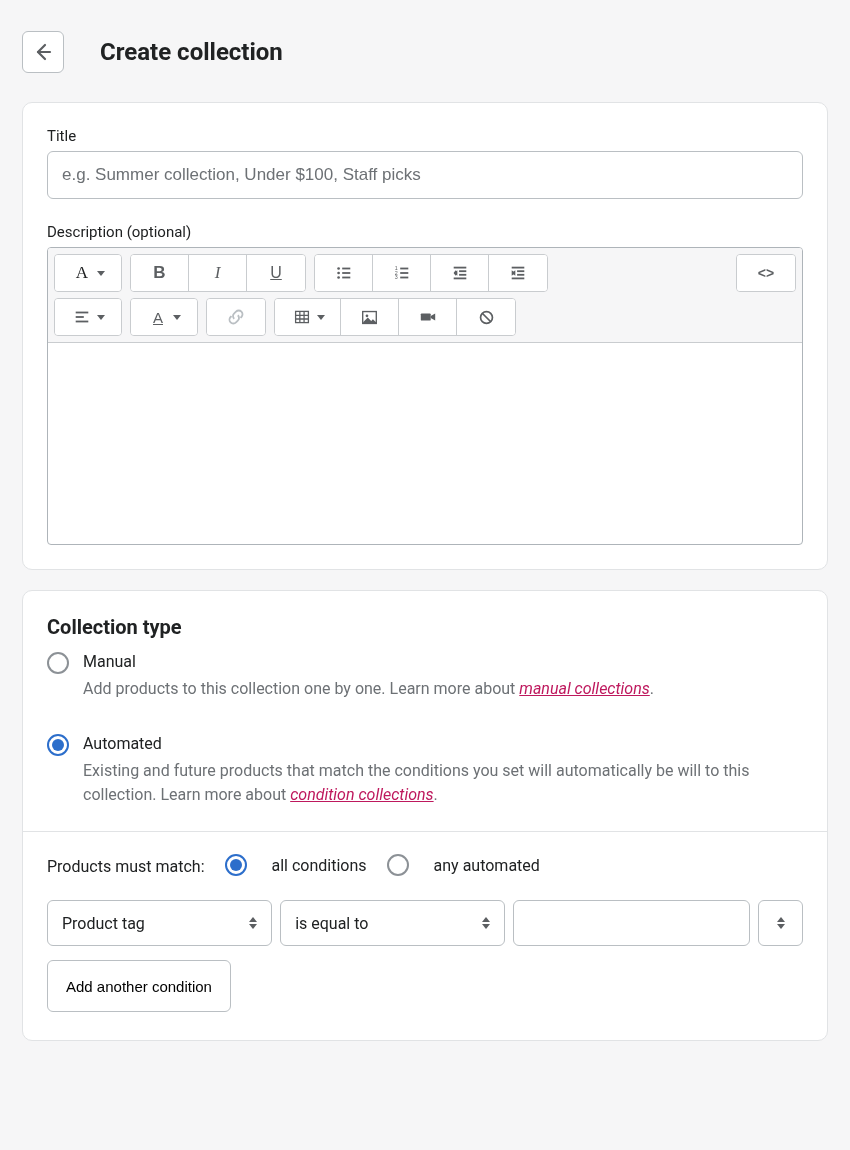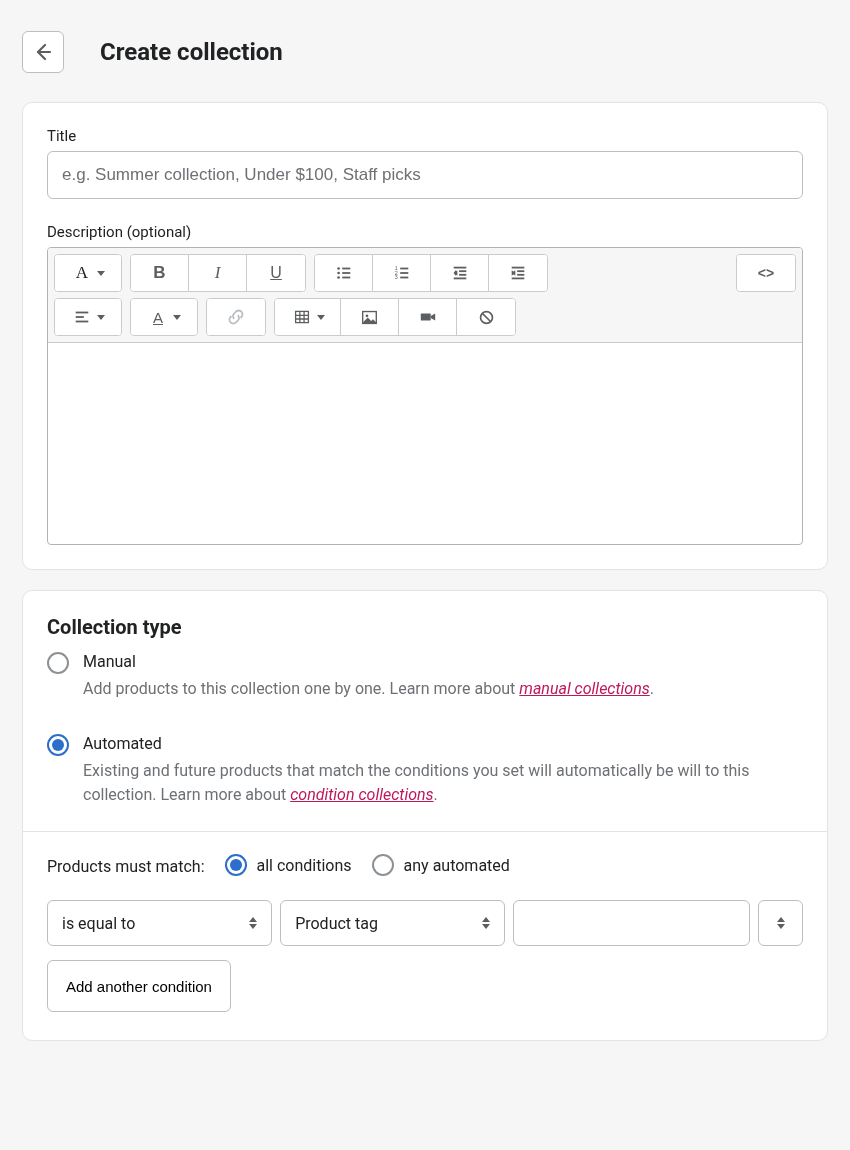--- a/index.html
+++ b/index.html
@@ -188,21 +188,21 @@
   .match-row {
     display: flex;
     align-items: flex-end;
     gap: 14px;
     font-size: 16px;
     margin-bottom: 24px;
   }
   .match-opt {
     display: flex;
     align-items: center;
-    gap: 10px;
+    gap: 25px;
     margin-left: 6px;
   }
   .match-opt .radio { width: 22px; height: 22px; margin-top: 0; }
   .match-opt span { font-size: 16px; }
 
   .cond-row {
     display: flex;
     gap: 8px;
     margin-bottom: 14px;
   }
@@ -475,34 +475,34 @@
         <div class="radio selected"></div>
         <span>all conditions</span>
       </div>
       <div class="match-opt">
         <div class="radio"></div>
         <span>any automated</span>
       </div>
     </div>
 
     <div class="cond-row">
+      <div class="select sel-field">
+        <span>Product tag</span>
+        <span class="updown">
+            <span class="u"></span>
+            <span class="d"></span>
+          </span>
+      </div>
       <div class="select sel-op">
         <span>is equal to</span>
         <span class="updown">
             <span class="u"></span>
             <span class="d"></span>
           </span>
       </div>
-      <div class="select sel-field">
-        <span>Product tag</span>
-        <span class="updown">
-            <span class="u"></span>
-            <span class="d"></span>
-          </span>
-      </div>
       <input class="cond-input" style="">
       <div class="sort-btn">
         <span class="updown">
             <span class="u"></span>
             <span class="d"></span>
           </span>
       </div>
     </div>
 
     <button class="add-cond">Add another condition</button>

